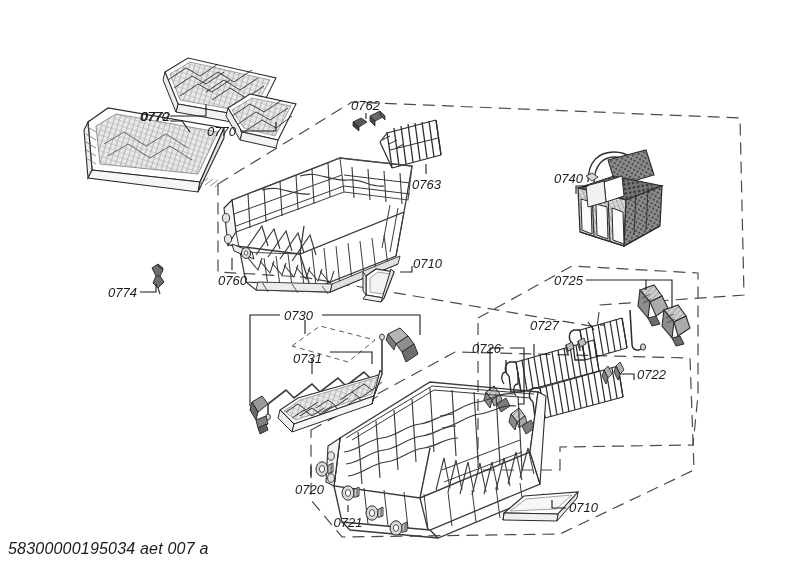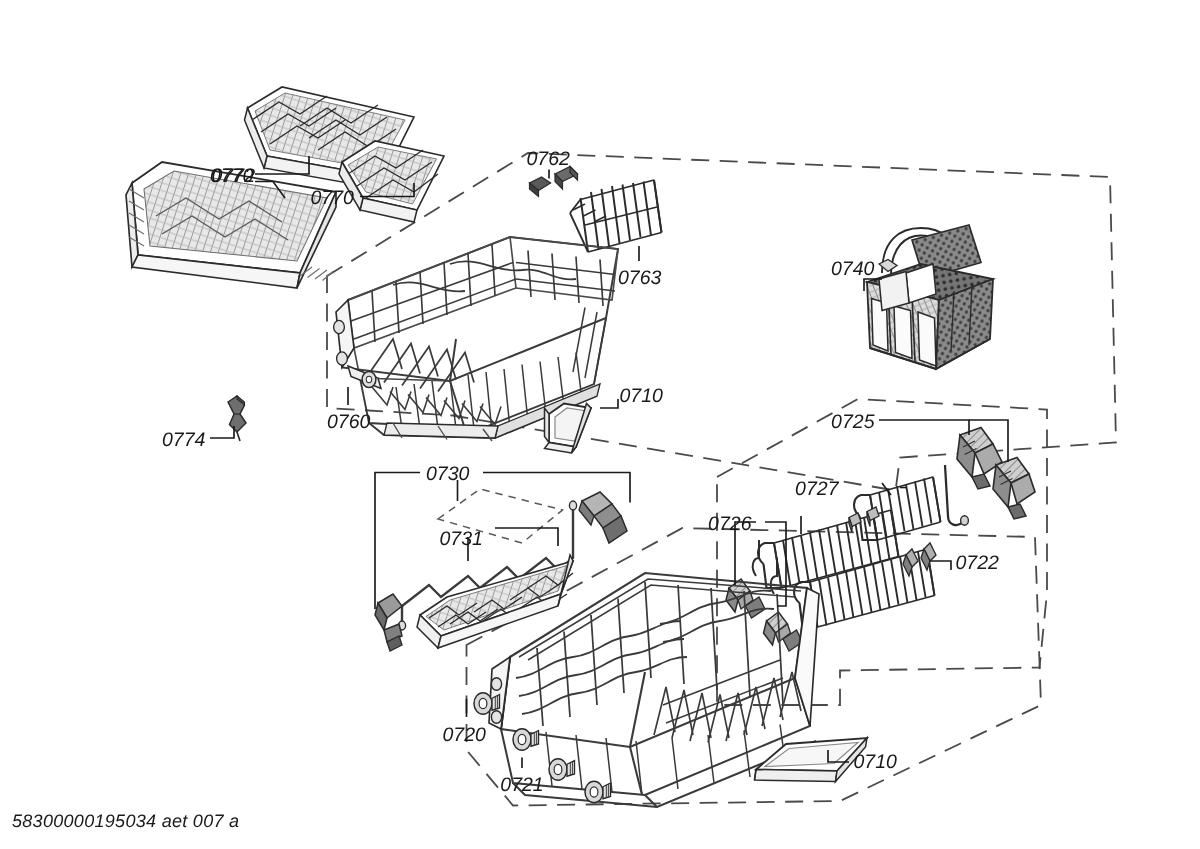--- a/index.html
+++ b/index.html
@@ -23,21 +23,21 @@
     position: absolute;
     left: 0;
     top: 0;
     width: 800px;
     height: 566px;
   }
   .caption {
     position: absolute;
     left: 8px;
     top: 540px;
-    font-size: 12px;
+    font-size: 16px;
     color: #1a1a1a;
     letter-spacing: 0.2px;
     white-space: nowrap;
   }
   text.plabel {
     font-family: "Liberation Sans", sans-serif;
     font-size: 13px;
     fill: #1a1a1a;
   }
 </style>

